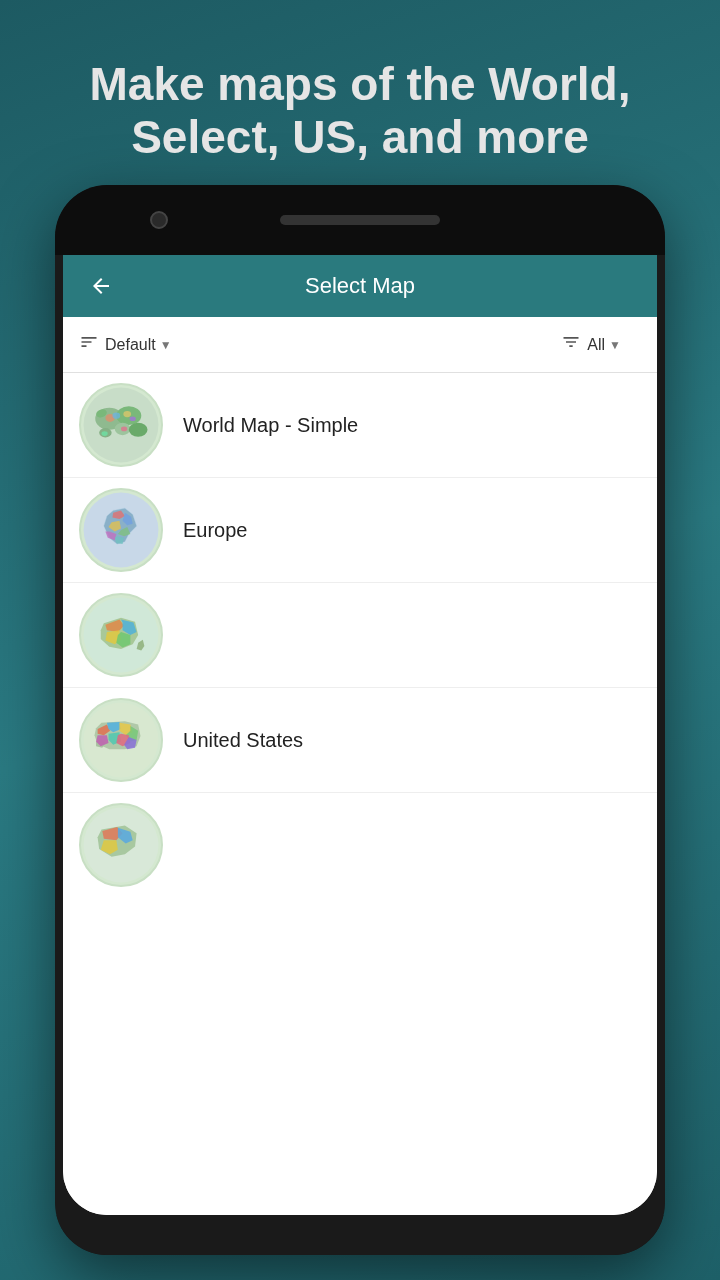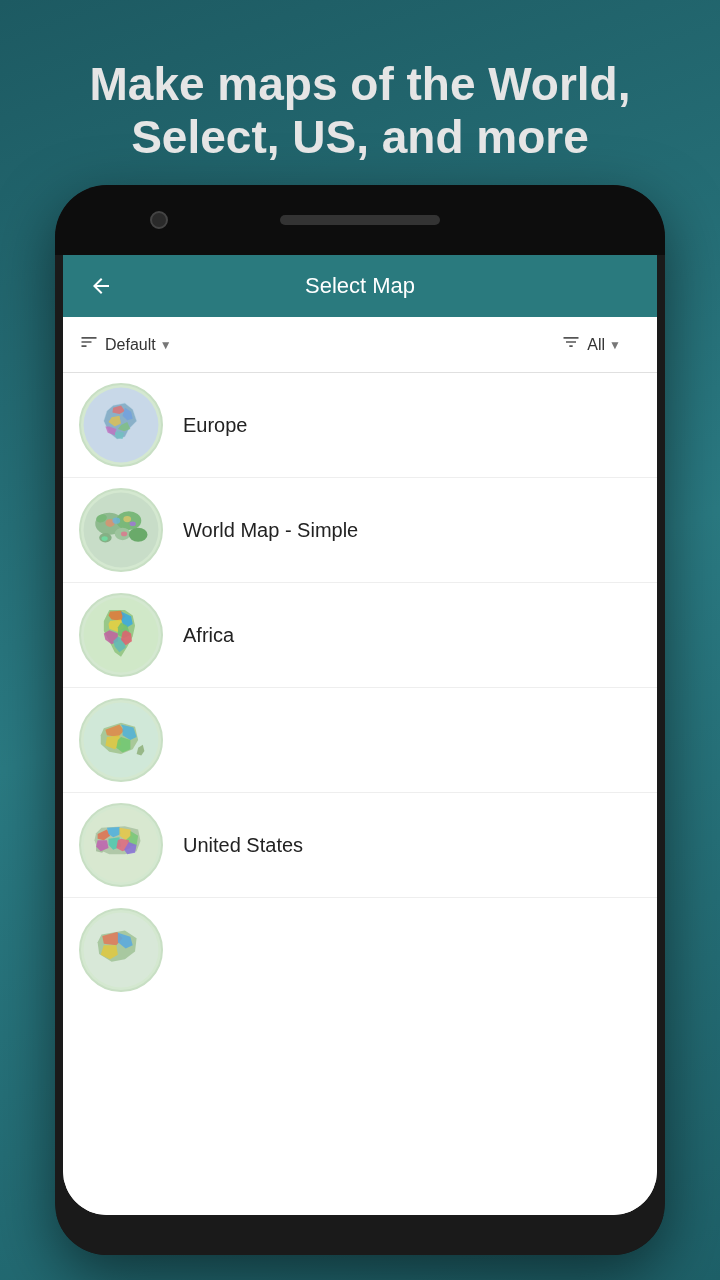--- a/index.html
+++ b/index.html
@@ -257,75 +257,58 @@
         <span>All</span>
         <span class="arrow">▼</span>
       </div>
     </div>
 
     <div class="map-list">
 
       <div class="map-item">
         <div class="map-thumb">
           <svg viewBox="0 0 100 100" xmlns="http://www.w3.org/2000/svg">
-            <circle cx="50" cy="50" r="48" fill="#c8d8e8"></circle>
-            <polygon points="40,25 55,22 65,30 70,45 60,55 55,65 45,68 35,60 28,45 32,32" fill="#8ab0c8"></polygon>
-            <polygon points="40,25 55,22 65,30 70,45 60,55 55,65 45,68 35,60 28,45 32,32" fill="none" stroke="#aacce0" stroke-width="0.5"></polygon>
-
-            <polygon points="40,28 50,25 55,32 48,36 39,34" fill="#e07070" opacity="0.8"></polygon>
-            <polygon points="55,28 63,33 65,42 58,44 52,38" fill="#70a0e0" opacity="0.8"></polygon>
-            <polygon points="38,40 48,38 50,48 42,52 34,46" fill="#e0c050" opacity="0.8"></polygon>
-            <polygon points="50,50 58,46 62,55 54,58 46,55" fill="#80c080" opacity="0.8"></polygon>
-            <polygon points="35,52 44,55 42,63 33,60 30,52" fill="#c070c0" opacity="0.8"></polygon>
-            <polygon points="46,58 54,60 52,68 44,67 42,60" fill="#70c0c0" opacity="0.8"></polygon>
-          </svg>
-        </div>
-        <span class="map-label">Europe</span>
-      </div>
-
-      <div class="map-item">
-        <div class="map-thumb">
-          <svg viewBox="0 0 100 100" xmlns="http://www.w3.org/2000/svg">
             <circle cx="50" cy="50" r="48" fill="#c8ddc8"></circle>
             <ellipse cx="35" cy="42" rx="18" ry="14" fill="#8fba8f"></ellipse>
             <ellipse cx="60" cy="38" rx="16" ry="12" fill="#7ab87a"></ellipse>
             <ellipse cx="52" cy="55" rx="10" ry="8" fill="#9dc49d"></ellipse>
             <ellipse cx="30" cy="60" rx="8" ry="6" fill="#85b085"></ellipse>
             <ellipse cx="72" cy="56" rx="12" ry="9" fill="#6aaa6a"></ellipse>
             <ellipse cx="25" cy="35" rx="7" ry="5" fill="#7ab87a" transform="rotate(-20,25,35)"></ellipse>
 
             <ellipse cx="36" cy="41" rx="6" ry="5" fill="#e88a6a" opacity="0.7"></ellipse>
             <ellipse cx="44" cy="38" rx="5" ry="4" fill="#6ab4e8" opacity="0.7"></ellipse>
             <ellipse cx="58" cy="36" rx="5" ry="4" fill="#e8c86a" opacity="0.7"></ellipse>
             <ellipse cx="65" cy="42" rx="4" ry="3" fill="#a86ae8" opacity="0.7"></ellipse>
             <ellipse cx="54" cy="55" rx="4" ry="3" fill="#e86a8a" opacity="0.7"></ellipse>
             <ellipse cx="29" cy="61" rx="4" ry="3" fill="#6ae8a8" opacity="0.7"></ellipse>
           </svg>
         </div>
         <span class="map-label">World Map - Simple</span>
       </div>
 
-
       <div class="map-item">
         <div class="map-thumb">
           <svg viewBox="0 0 100 100" xmlns="http://www.w3.org/2000/svg">
-            <circle cx="50" cy="50" r="48" fill="#d0e8c8"></circle>
-            <polygon points="35,18 55,18 65,25 68,38 65,52 58,65 50,78 42,72 35,58 28,45 28,32" fill="#98c888"></polygon>
-
-            <polygon points="36,20 50,19 56,26 50,32 38,30 34,25" fill="#e07838" opacity="0.85"></polygon>
-            <polygon points="50,20 63,26 65,36 58,40 50,34 52,26" fill="#38a8e0" opacity="0.85"></polygon>
-            <polygon points="36,32 50,30 54,40 46,46 35,42 34,36" fill="#e8d040" opacity="0.85"></polygon>
-            <polygon points="50,34 58,38 62,50 54,54 46,50 46,40" fill="#70c070" opacity="0.85"></polygon>
-            <polygon points="35,44 46,48 46,58 38,62 30,56 28,48" fill="#c060a0" opacity="0.85"></polygon>
-            <polygon points="46,52 54,56 56,66 48,72 42,65 40,58" fill="#60b8b8" opacity="0.85"></polygon>
-            <polygon points="56,44 63,48 64,58 56,63 50,56 52,46" fill="#e06070" opacity="0.85"></polygon>
-          </svg>
-        </div>
-        <span class="map-label">Africa</span>
-      </div>
+            <circle cx="50" cy="50" r="48" fill="#c8d8e8"></circle>
+            <polygon points="40,25 55,22 65,30 70,45 60,55 55,65 45,68 35,60 28,45 32,32" fill="#8ab0c8"></polygon>
+            <polygon points="40,25 55,22 65,30 70,45 60,55 55,65 45,68 35,60 28,45 32,32" fill="none" stroke="#aacce0" stroke-width="0.5"></polygon>
+
+            <polygon points="40,28 50,25 55,32 48,36 39,34" fill="#e07070" opacity="0.8"></polygon>
+            <polygon points="55,28 63,33 65,42 58,44 52,38" fill="#70a0e0" opacity="0.8"></polygon>
+            <polygon points="38,40 48,38 50,48 42,52 34,46" fill="#e0c050" opacity="0.8"></polygon>
+            <polygon points="50,50 58,46 62,55 54,58 46,55" fill="#80c080" opacity="0.8"></polygon>
+            <polygon points="35,52 44,55 42,63 33,60 30,52" fill="#c070c0" opacity="0.8"></polygon>
+            <polygon points="46,58 54,60 52,68 44,67 42,60" fill="#70c0c0" opacity="0.8"></polygon>
+          </svg>
+        </div>
+        <span class="map-label">Europe</span>
+      </div>
+
+
 
 
       <div class="map-item">
         <div class="map-thumb">
           <svg viewBox="0 0 100 100" xmlns="http://www.w3.org/2000/svg">
             <circle cx="50" cy="50" r="48" fill="#d0e8d8"></circle>
 
             <polygon points="28,35 50,28 68,33 72,50 65,62 50,68 35,65 24,55 24,44" fill="#a8c898"></polygon>
 
             <polygon points="72,60 78,56 80,64 76,70 70,68" fill="#98b888"></polygon>

